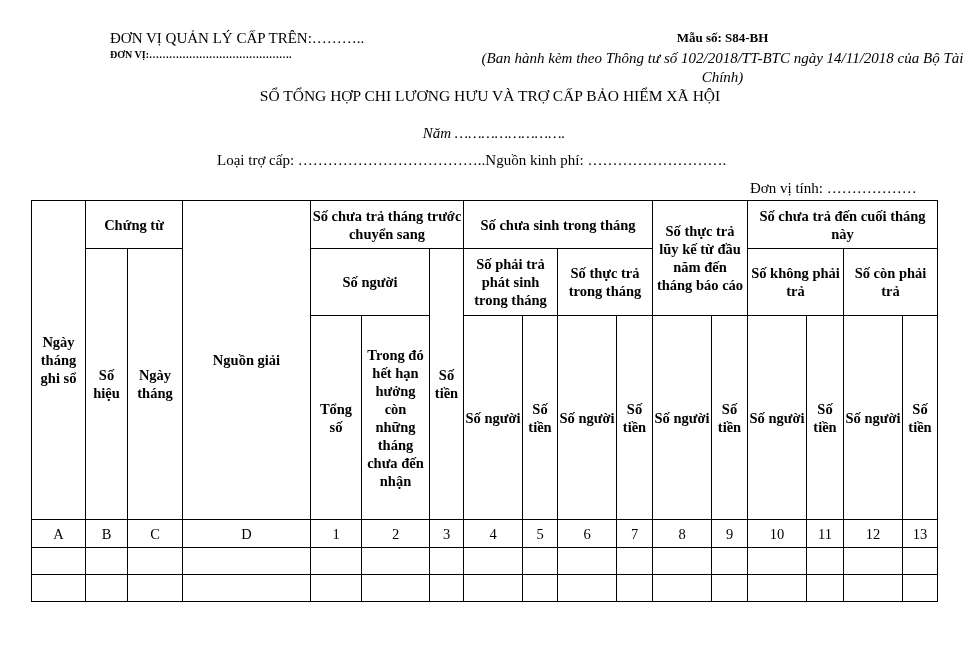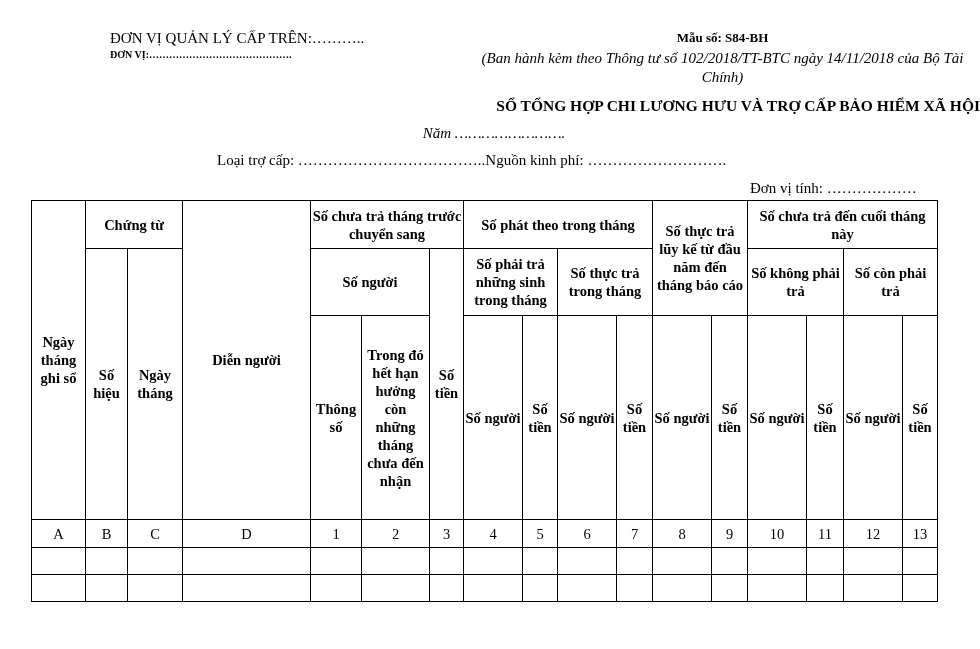--- a/index.html
+++ b/index.html
@@ -5,21 +5,21 @@
   html, body { margin: 0; padding: 0; background: #ffffff; }
   body {
     width: 980px; height: 649px; position: relative; overflow: hidden;
     font-family: "Liberation Serif", "DejaVu Serif", serif; color: #000;
   }
   .abs { position: absolute; white-space: nowrap; }
   .hdr-left1 { left: 110px; top: 30px; font-size: 15px; }
   .hdr-left2 { left: 110px; top: 49px; font-size: 10px; font-weight: bold; }
   .hdr-right1 { left: 490px; width: 465px; top: 30px; font-size: 13px; font-weight: bold; text-align: center; }
   .hdr-right2 { left: 480px; width: 485px; top: 49px; font-size: 15px; font-style: italic; text-align: center; white-space: normal; line-height: 19px; }
-  .title { left: 0; width: 980px; top: 97px; text-align: right; font-size: 15.5px; font-weight: bold; }
+  .title { left: 0; width: 980px; top: 87px; text-align: center; font-size: 15.5px; font-weight: normal; }
   .year { left: 0; width: 980px; top: 125px; text-align: center; font-size: 15px; font-style: italic; padding-left: 4px; }
   .year span { display: inline-block; margin-left: 0px; }
   .loai { left: 217px; top: 152px; font-size: 15px; }
   .unit { left: 750px; top: 180px; font-size: 15px; }
 
   table.ledger {
     position: absolute; left: 31px; top: 200px;
     border-collapse: collapse; table-layout: fixed;
     font-size: 14.5px;
   }
@@ -61,38 +61,38 @@
       <col style="width:36px">
     <col style="width:59px">
       <col style="width:37px">
       <col style="width:59px">
       <col style="width:35px">
   </colgroup>
   <tbody>
       <tr style="height:48px">
     <th rowspan="3">Ngày tháng ghi sổ</th>
     <th colspan="2">Chứng từ</th>
-    <th rowspan="3">Diễn người</th>
+    <th rowspan="3">Nguồn giải</th>
     <th colspan="3">Số chưa trả tháng trước chuyển sang</th>
-    <th colspan="4">Số phát theo trong tháng</th>
+    <th colspan="4">Số chưa sinh trong tháng</th>
     <th colspan="2" rowspan="2">Số thực trả lũy kế từ đầu năm đến tháng báo cáo</th>
     <th colspan="4">Số chưa trả đến cuối tháng này</th>
   </tr>
   <tr style="height:67px">
     <th rowspan="2">Số hiệu</th>
     <th rowspan="2">Ngày tháng</th>
     <th colspan="2">Số người</th>
     <th rowspan="2">Số tiền</th>
-    <th colspan="2">Số phải trả những sinh trong tháng</th>
+    <th colspan="2">Số phải trả phát sinh trong tháng</th>
     <th colspan="2">Số thực trả trong tháng</th>
     <th colspan="2">Số không phải trả</th>
     <th colspan="2">Số còn phải trả</th>
   </tr>
   <tr style="height:204px">
-    <th>Thông số</th>
+    <th>Tổng số</th>
     <th>Trong đó hết hạn hưởng còn những tháng chưa đến nhận</th>
     <th>Số người</th>
     <th>Số tiền</th>
     <th>Số người</th>
     <th>Số tiền</th>
     <th>Số người</th>
     <th>Số tiền</th>
     <th>Số người</th>
     <th>Số tiền</th>
     <th>Số người</th>

